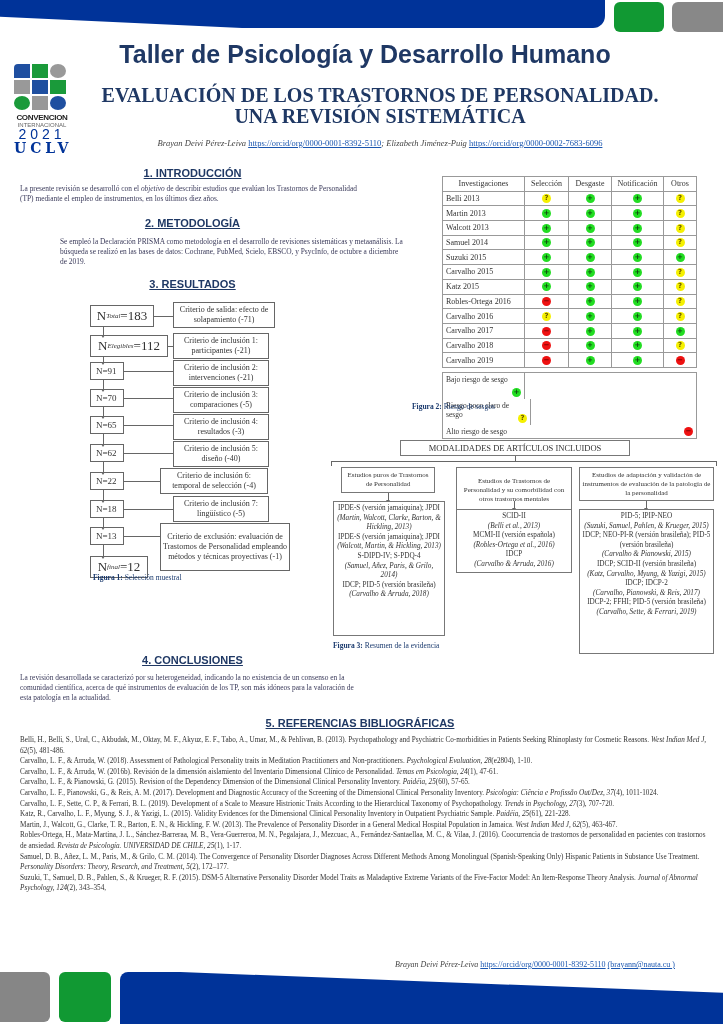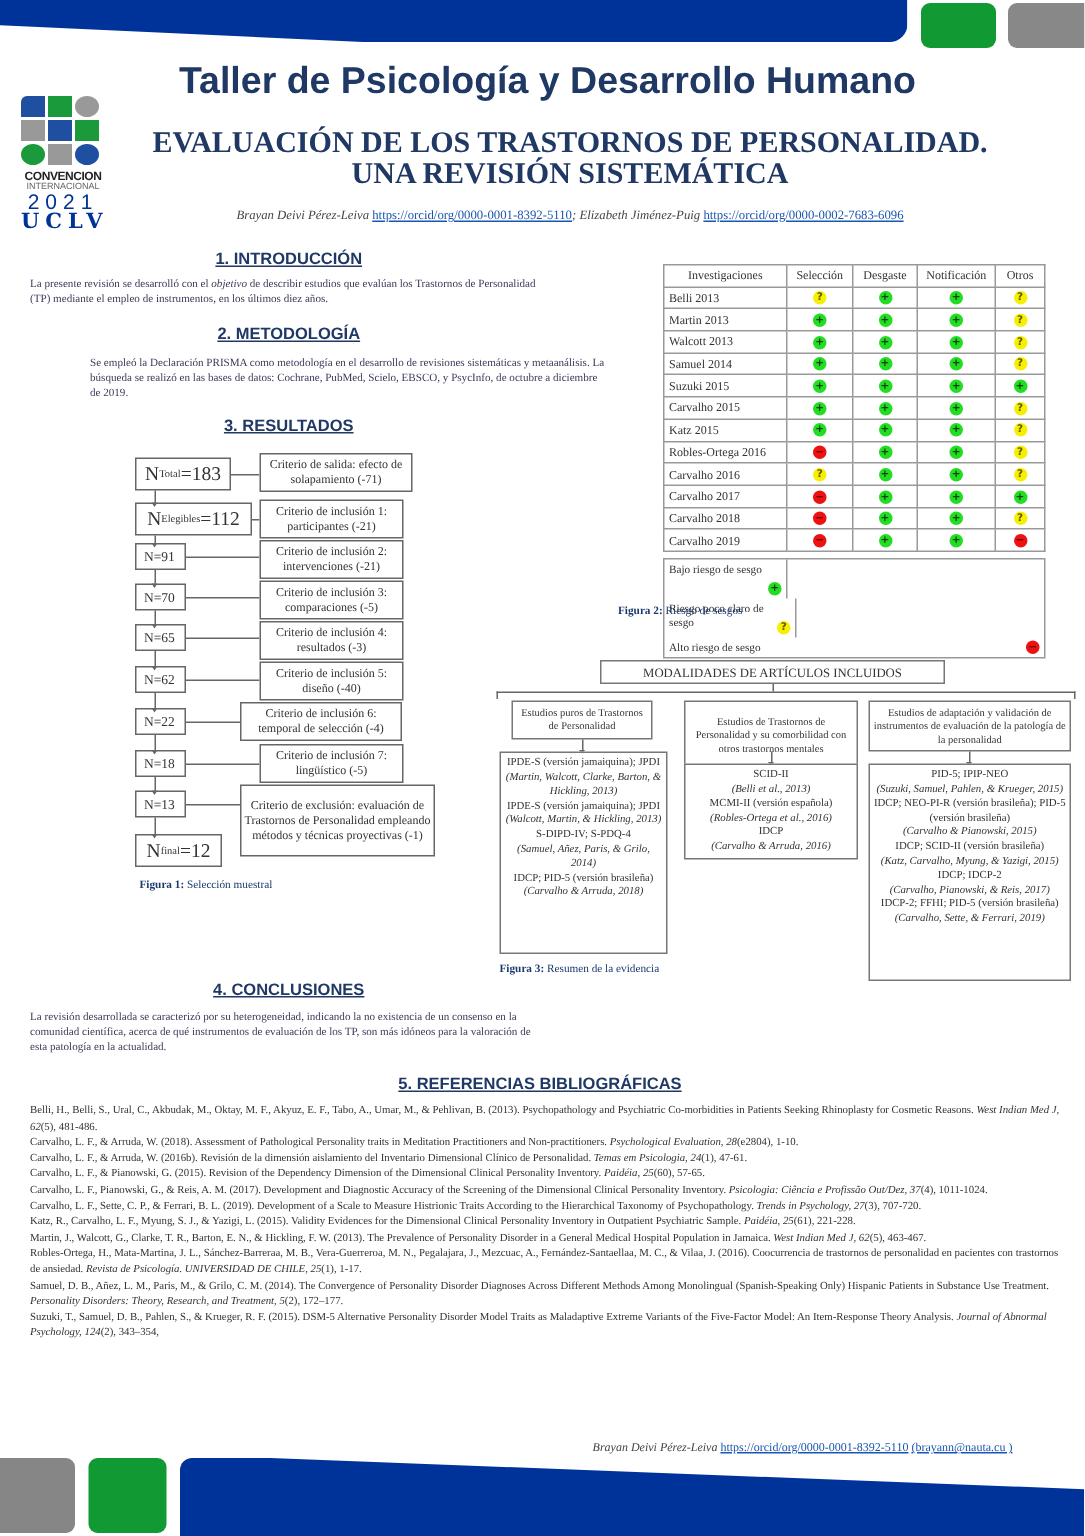--- a/index.html
+++ b/index.html
@@ -35,21 +35,21 @@
 
   .sec-title { font-family: "Liberation Sans", sans-serif; font-weight: bold; font-size: 11px; color: #1f3864;
                text-decoration: underline; text-align: center; }
   .body-text { font-size: 7.4px; color: #3a3a5a; line-height: 10px; }
 
   
   .fc-box { position: absolute; border: 1px solid #666; background: #fff; font-size: 8px; color: #333; text-align: center;
             line-height: 10px; display: flex; align-items: center; justify-content: center; padding: 1px 2px; }
   .fc-n { font-size: 9px; justify-content: flex-start; padding-left: 5px; }
   .fc-big { font-size: 13px; }
-  .fc-big sub { font-size: 7px; }
+  .fc-big sub { font-size: 7px; font-style: italic; }
   .hline { position: absolute; height: 1px; background: #666; }
   .vline { position: absolute; width: 1px; background: #666; }
   .arrow::after { content: ""; position: absolute; bottom: -3px; left: -2px; border-left: 2.5px solid transparent; border-right: 2.5px solid transparent; border-top: 3px solid #666; }
 
   .caption { font-size: 7.5px; color: #1a3a6e; }
   .caption b { color: #1a3a6e; }
 
   
   table.risk { border-collapse: collapse; font-size: 8px; color: #333; }
   table.risk td, table.risk th { border: 1px solid #999; height: 14.7px; padding: 0 3px; font-weight: normal; }
@@ -173,21 +173,21 @@
   <div class="fc-box" style="left:173px;top:302px;width:102px;height:26px;">Criterio de salida: efecto de solapamiento (-71)</div>
   <div class="fc-box" style="left:173px;top:333px;width:96px;height:26px;">Criterio de inclusión 1: participantes (-21)</div>
   <div class="fc-box" style="left:173px;top:360px;width:96px;height:26px;">Criterio de inclusión 2: intervenciones (-21)</div>
   <div class="fc-box" style="left:173px;top:387px;width:96px;height:26px;">Criterio de inclusión 3: comparaciones (-5)</div>
   <div class="fc-box" style="left:173px;top:414px;width:96px;height:26px;">Criterio de inclusión 4: resultados (-3)</div>
   <div class="fc-box" style="left:173px;top:441px;width:96px;height:26px;">Criterio de inclusión 5: diseño (-40)</div>
   <div class="fc-box" style="left:160px;top:468px;width:108px;height:26px;">Criterio de inclusión 6: temporal de selección (-4)</div>
   <div class="fc-box" style="left:173px;top:496px;width:96px;height:26px;">Criterio de inclusión 7: lingüístico (-5)</div>
   <div class="fc-box" style="left:160px;top:523px;width:130px;height:48px;">Criterio de exclusión: evaluación de Trastornos de Personalidad empleando métodos y técnicas proyectivas (-1)</div>
 </div>
-<div class="abs caption" style="left:93px;top:585px;text-align:center;">
+<div class="abs caption" style="left:93px;top:573px;text-align:center;">
   <b>Figura 1:</b><span> Selección muestral</span>
 </div>
 
 <div class="abs" style="left:410px;top:176px;padding-left:32px;">
   <table class="risk">
     <thead>
       <tr>
         <th style="width:82px">Investigaciones</th>
         <th style="width:44px">Selección</th>
         <th style="width:43px">Desgaste</th>

